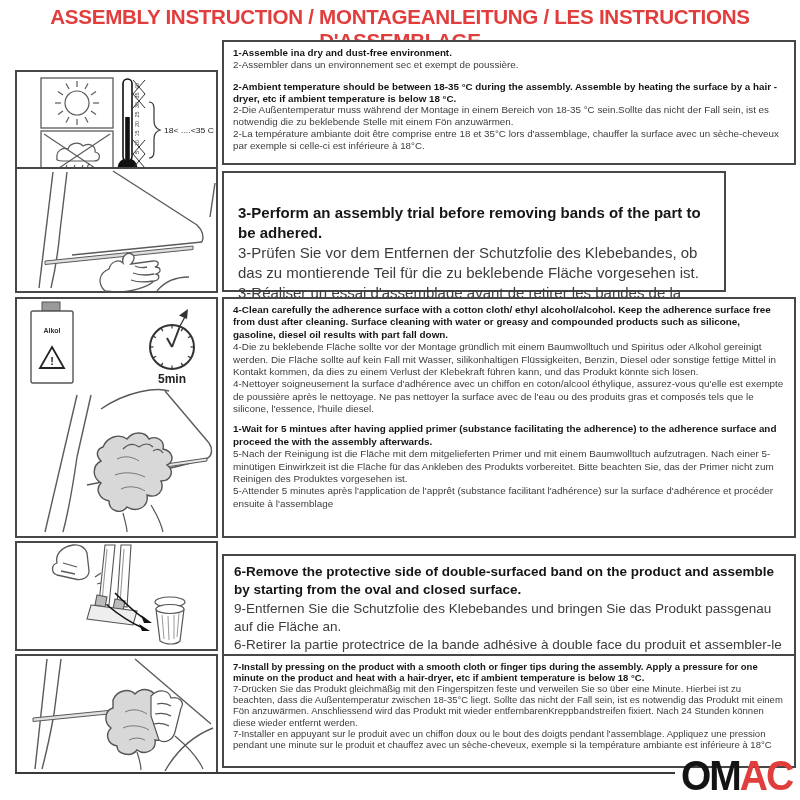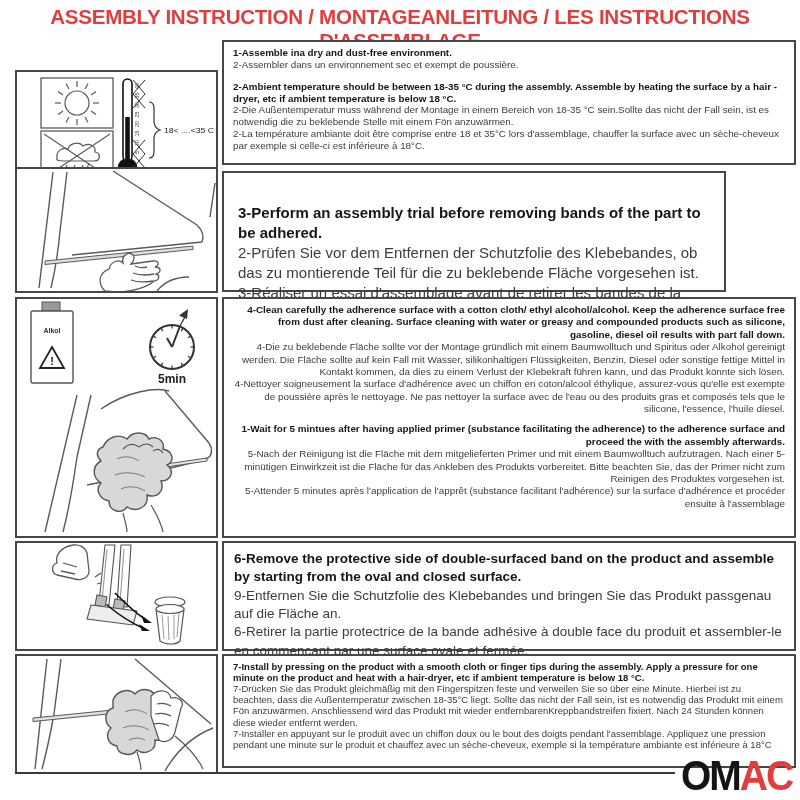--- a/index.html
+++ b/index.html
@@ -17,23 +17,23 @@
   
   .R1{left:222px;top:40px;width:574px;height:125px;}
   .R2{left:222px;top:171px;width:504px;height:121px;}
   .R3{left:222px;top:297px;width:574px;height:241px;}
   .R4{left:222px;top:541px;width:574px;height:110px;}
   .R5{left:222px;top:654px;width:574px;height:114px;}
   .txt{padding:5px 9px 4px 9px;color:#3c3c3c;}
   .txt p{margin:0;}
   .b{font-weight:bold;color:#161616;}
   .sm{font-size:9.8px;line-height:1.21;}
-  .md{font-size:9.9px;line-height:1.25;text-align:right;}
+  .md{font-size:9.9px;line-height:1.25;}
   .lg3{font-size:15px;line-height:1.34;padding:30px 12px 0 14px;}
-  .lg6{font-size:13.5px;line-height:1.36;padding:7px 12px 0 10px;}
+  .lg6{font-size:13.5px;line-height:1.36;padding:7px 12px 0 10px;margin-top:13px;}
   .sm7{font-size:9.5px;line-height:1.17;}
   .gap{height:10px;}
   .gap2{height:8px;}
   svg{display:block;}
   .footer-line{position:absolute;left:15px;top:772px;width:660px;height:2px;background:#3a3a3a;}
   .logo{position:absolute;left:681px;top:752px;font-size:39px;font-weight:bold;
         letter-spacing:-2px;transform:scaleY(1.08);transform-origin:top left;}
 </style>
 </head>
 <body>
@@ -128,21 +128,21 @@
         <path d="M118,97 C122,99 126,99 130,98" fill="none"></path>
         <path d="M116,104 C124,107 132,106 137,105" fill="none"></path>
         <path d="M114,111 C122,114 130,113 136,112" fill="none"></path>
         <path d="M140,122 C148,112 160,108 172,108" fill="none"></path>
       </g>
     </svg>
   </div>
 
   <div class="box R2 txt lg3">
     <p class="b">3-Perform an assembly trial before removing bands of the part to be adhered.</p>
-    <p>2-Prüfen Sie vor dem Entfernen der Schutzfolie des Klebebandes, ob das zu montierende Teil für die zu beklebende Fläche vorgesehen ist.</p>
+    <p>3-Prüfen Sie vor dem Entfernen der Schutzfolie des Klebebandes, ob das zu montierende Teil für die zu beklebende Fläche vorgesehen ist.</p>
     <p>3-Réaliser un essai d'assemblage avant de retirer les bandes de la pièce à coller</p>
   </div>
 
   <div class="box L3">
     <svg viewBox="0 0 199 237" width="199" height="237">
       <g>
         <rect x="25" y="3" width="18" height="9" fill="#9a9a9a" stroke="#555" stroke-width="1"></rect>
         <rect x="14" y="12" width="42" height="72" rx="2" fill="#fff" stroke="#555" stroke-width="1.4"></rect>
         <text x="35" y="34" text-anchor="middle" font-size="7" font-weight="bold" fill="#333">Alkol</text>
         <g>

